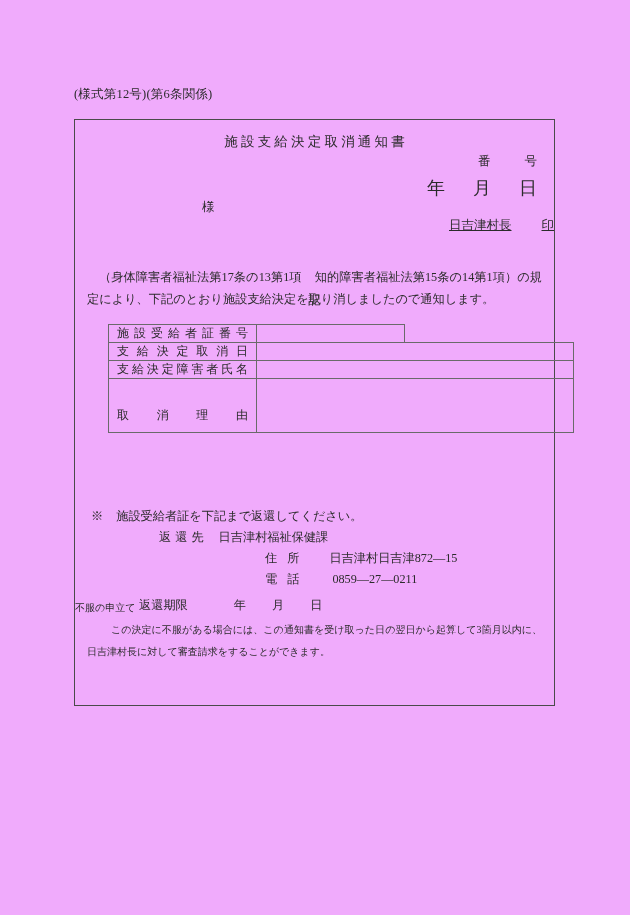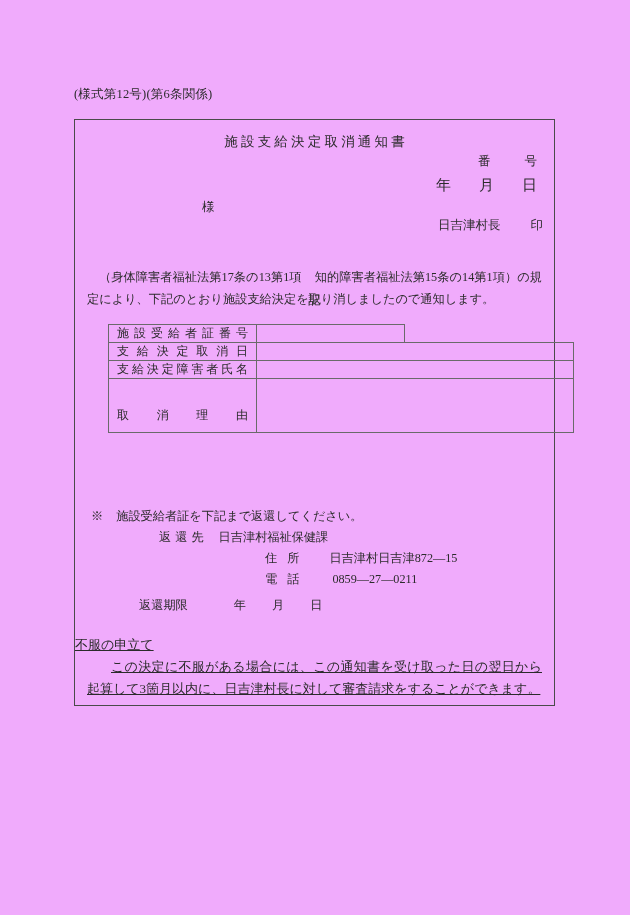--- a/index.html
+++ b/index.html
@@ -71,38 +71,39 @@
     top: 33px;
     font-size: 12.5px;
     white-space: nowrap;
   }
   .meta-number .gap { display: inline-block; width: 34px; }
 
   .meta-date {
     position: absolute;
     right: 17px;
     top: 56px;
-    font-size: 15px;
+    font-size: 18px;
     white-space: nowrap;
   }
   .meta-date .gap { display: inline-block; width: 28px; }
 
   
   .addressee {
     position: absolute;
     left: 127px;
     top: 79px;
     font-size: 12.5px;
   }
   .issuer {
     position: absolute;
-    right: 11px;
+    right: 0;
     top: 97px;
     font-size: 12.5px;
     white-space: nowrap;
+    text-decoration: underline;
   }
   .issuer .gap { display: inline-block; width: 30px; }
 
   
   .body-para {
     position: absolute;
     left: 12px;
     right: 12px;
     top: 122px;
     font-size: 12.2px;
@@ -183,24 +184,23 @@
   .rb-tel .sep { display: inline-block; width: 23px; }
   .rb-deadline { padding-left: 64px; padding-top: 5px; }
   .rb-deadline .sep-big { display: inline-block; width: 46px; }
   .rb-deadline .sep { display: inline-block; width: 26px; }
 
   
   .appeal-block {
     position: absolute;
     left: 0;
     right: 12px;
-    top: 514px;
-    font-size: 13px;
+    top: 477px;
+    font-size: 10px;
     line-height: 22px;
-    text-decoration: underline;
   }
   .appeal-title { padding-left: 0px; }
   .appeal-text {
     padding-left: 12px;
     text-indent: 24px;
     text-align: justify;
     text-justify: inter-ideograph;
   }
 </style>
 </head>

